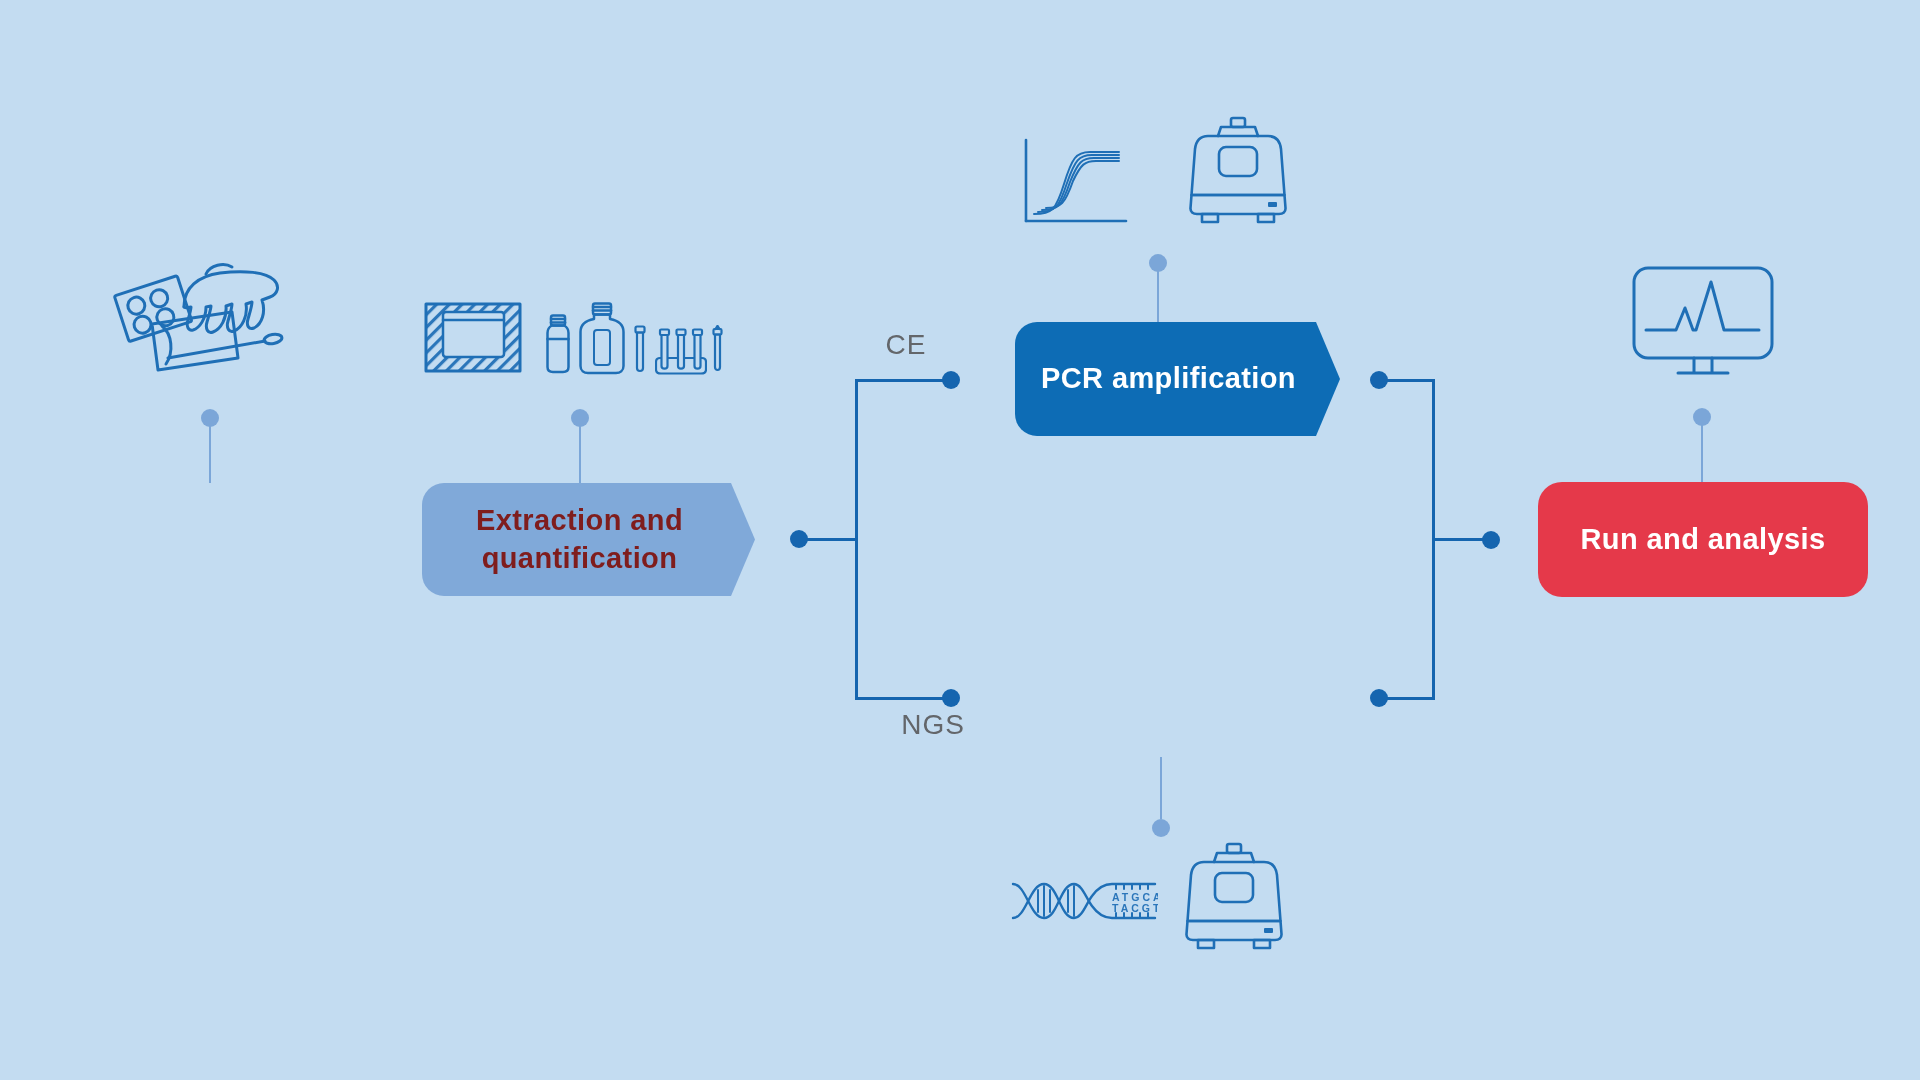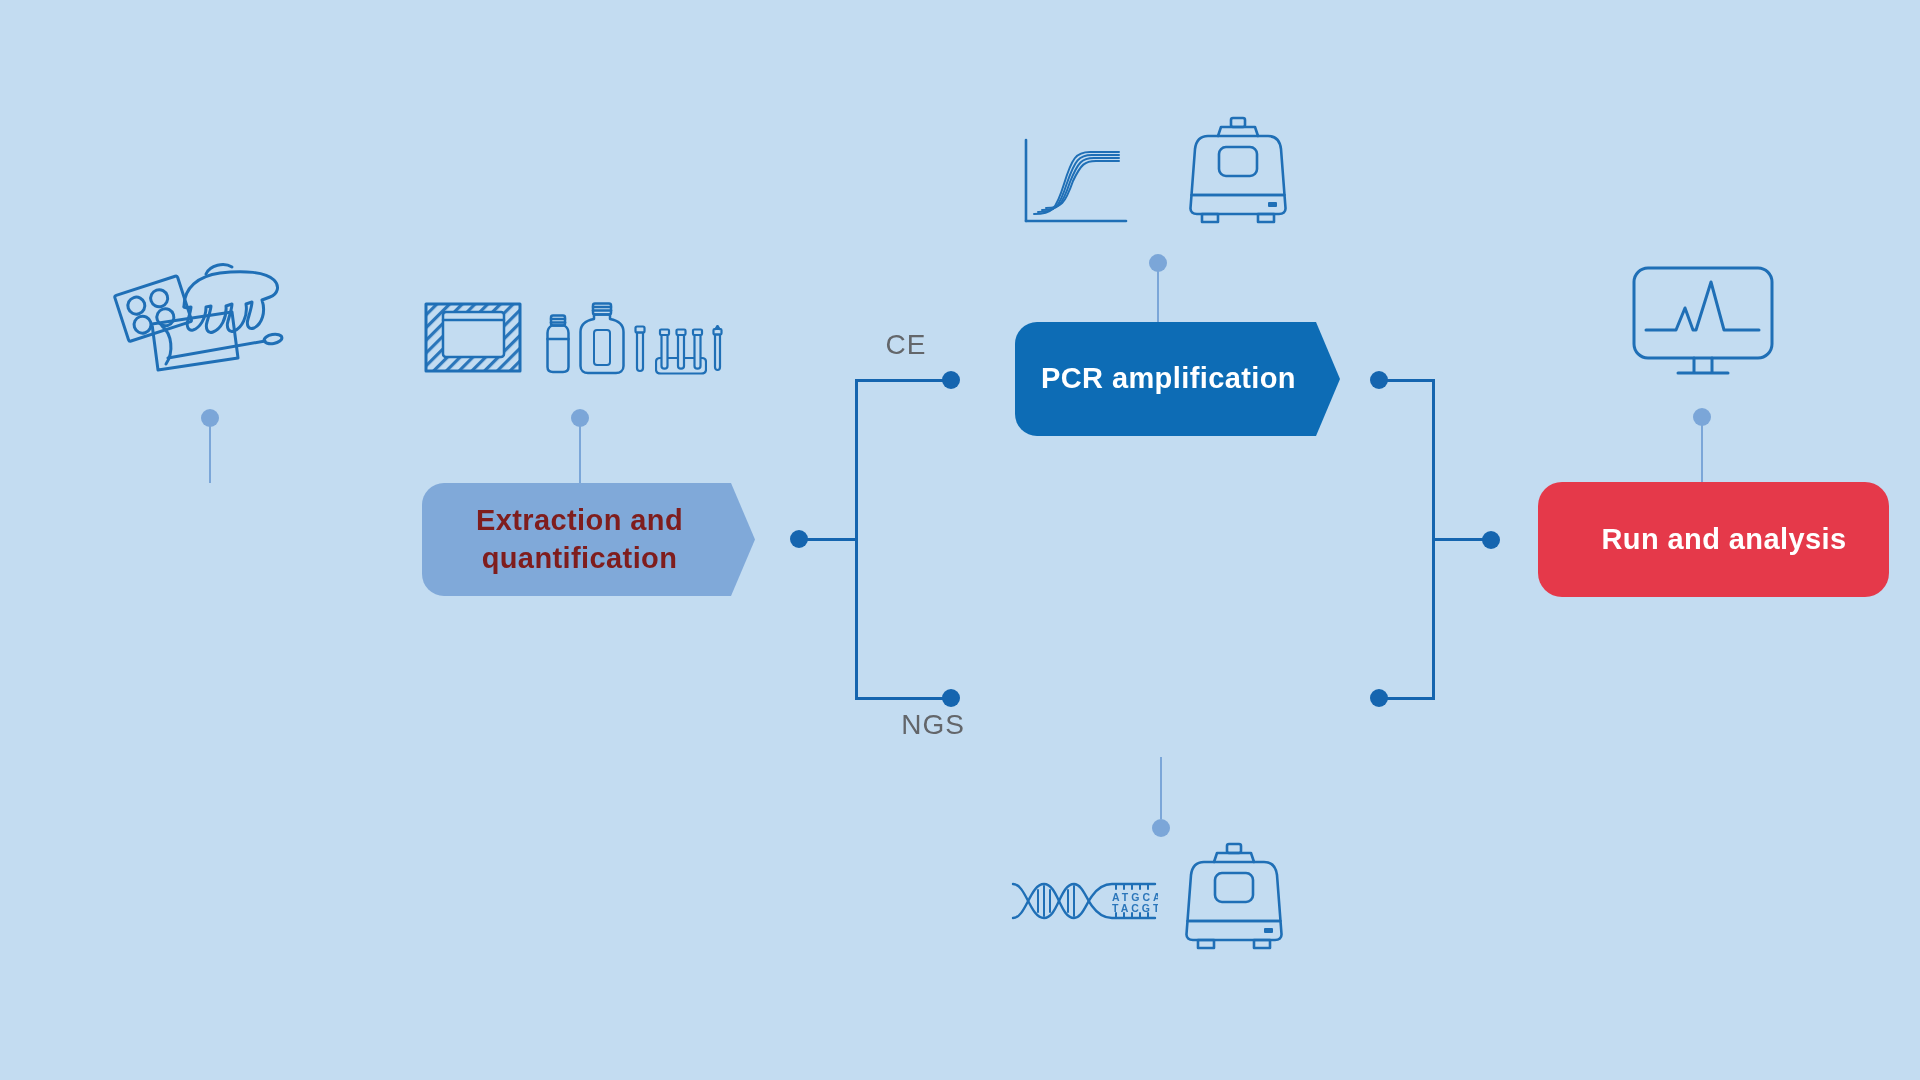--- a/index.html
+++ b/index.html
@@ -4,21 +4,21 @@
 <style>
   html,body{margin:0;padding:0;}
   body{font-family:"Liberation Sans","DejaVu Sans",sans-serif;}
   #stage{position:relative;width:1920px;height:1080px;background:#c3dcf1;overflow:hidden;}
 
   
   .node{position:absolute;display:flex;align-items:center;justify-content:center;
         text-align:center;font-weight:bold;font-size:29px;letter-spacing:.4px;line-height:1.3;}
   .chevron{border-radius:22px;
         clip-path:polygon(0 0,calc(100% - 24px) 0,100% 50%,calc(100% - 24px) 100%,0 100%);}
-  .rounded{border-radius:24px;padding-left:21px;}
+  .rounded{border-radius:24px;}
   .node.white{background:#ffffff;color:#1170b8;}
   .node.medium{background:#80a9d9;color:#7f1d1d;}
   .node.dark{background:#0d6cb5;color:#ffffff;}
   .node.red{background:#e5394a;color:#ffffff;}
   .node .pad-tip{padding-right:18px;}
 
   
   .dot{position:absolute;width:18px;height:18px;border-radius:50%;}
   .dot.light{background:#7ba6d8;}
   .dot.dark{background:#1565af;}

